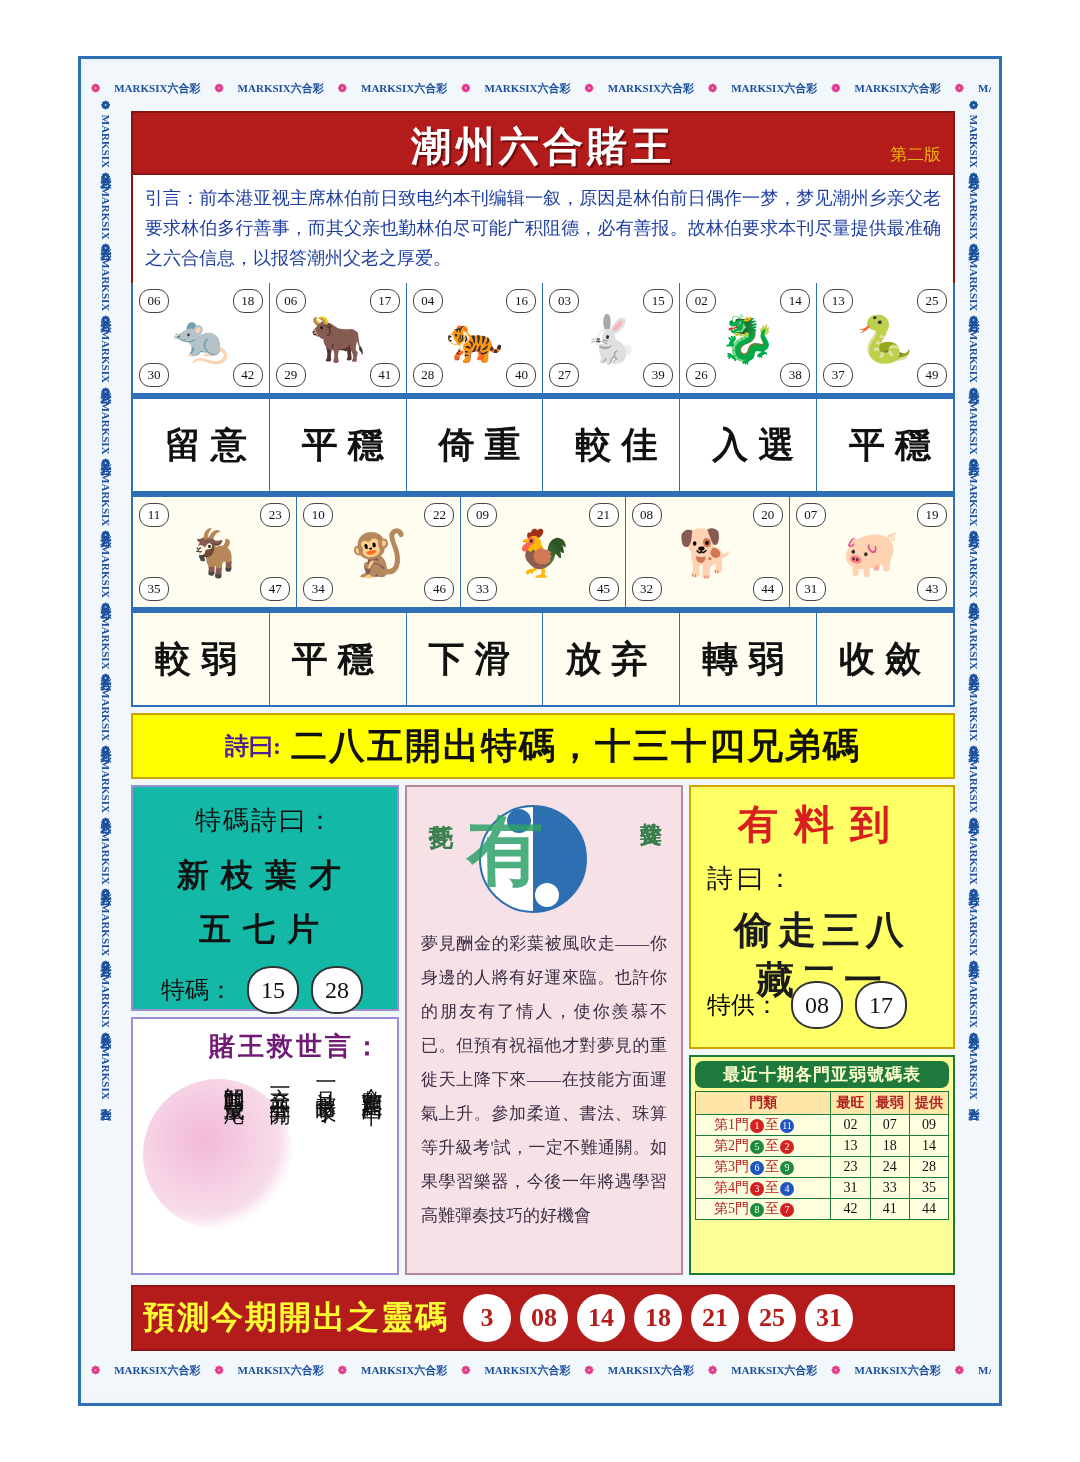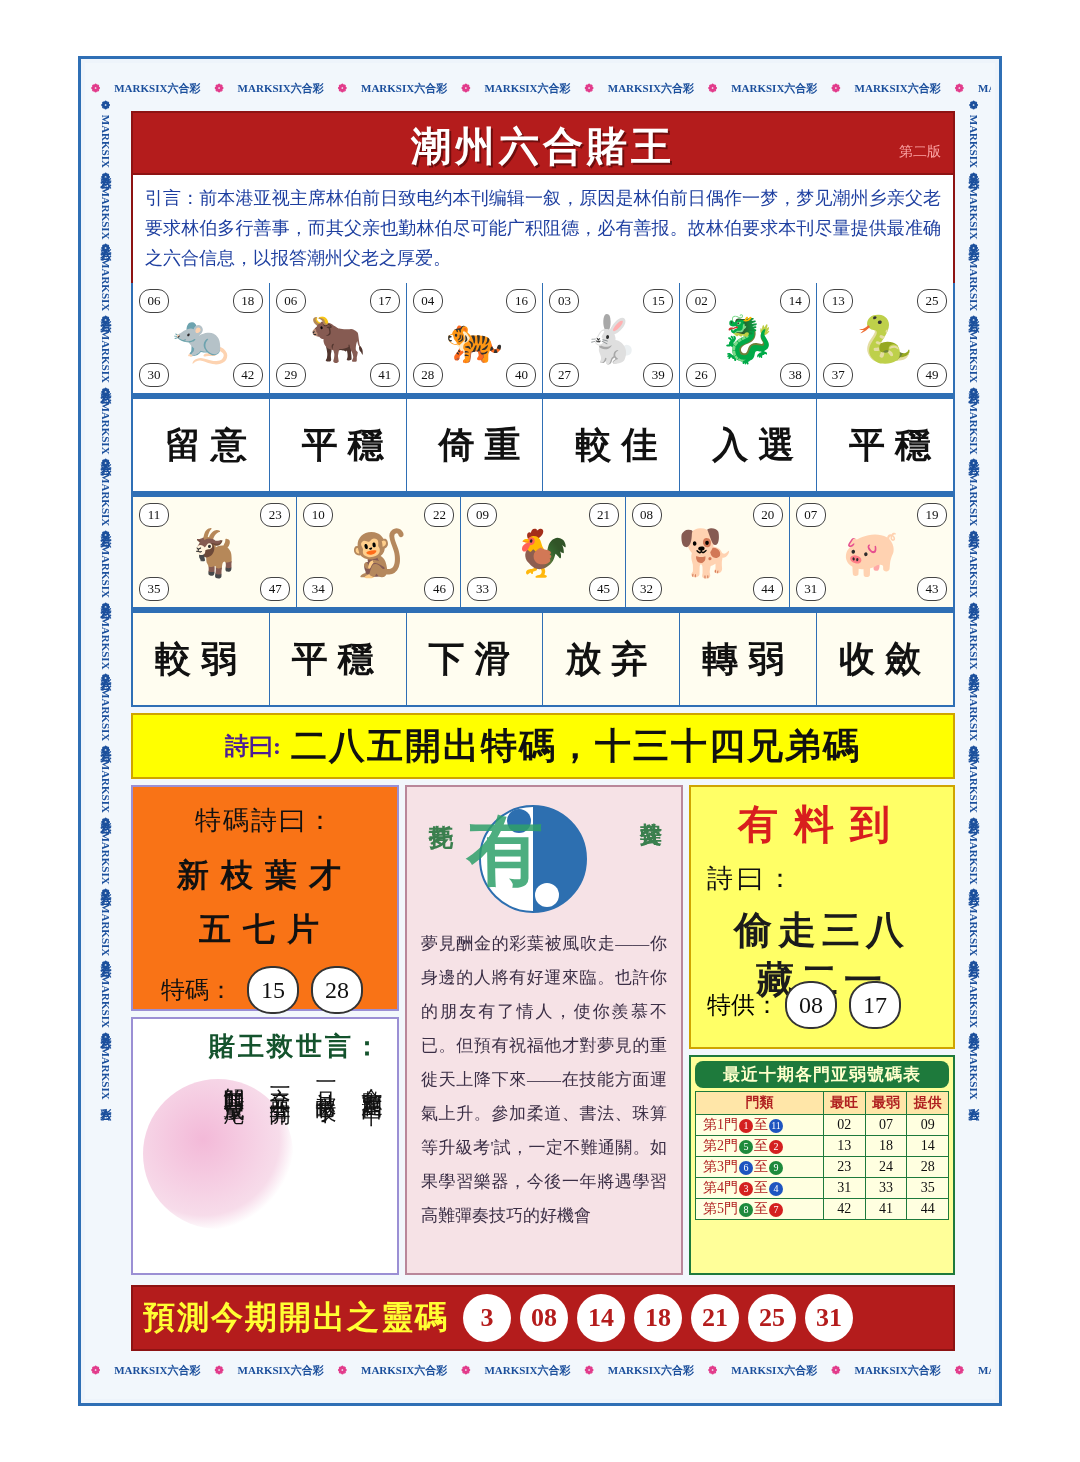--- a/index.html
+++ b/index.html
@@ -14,21 +14,21 @@
   .band span{margin-right:14px;}
   .flower{color:#e23b8b;font-size:11px;}
   .vband{position:absolute;top:40px;height:1260px;width:26px;overflow:hidden;}
   .vband.left{left:12px;}
   .vband.right{right:12px;}
   .vband .vtxt{writing-mode:vertical-rl;font-family:"Liberation Serif","DejaVu Serif",serif;font-weight:bold;color:#1b4f9c;font-size:11px;line-height:26px;}
   .content{position:absolute;left:50px;top:52px;width:824px;height:1250px;}
   
   .header{position:relative;height:64px;background:#b41c1c;border:2px solid #8d1313;box-sizing:border-box;}
   .header .title{position:absolute;left:0;right:0;top:6px;text-align:center;color:#ffffff;font-family:"Liberation Serif","DejaVu Serif",serif;font-weight:bold;font-size:40px;letter-spacing:4px;text-shadow:2px 2px 0 #6d0d0d;}
-  .header .edition{position:absolute;right:12px;top:30px;color:#fca5a5;font-size:14px;font-family:"Liberation Serif","DejaVu Serif",serif;}
+  .header .edition{position:absolute;right:12px;top:30px;color:#eab308;font-size:17px;font-family:"Liberation Serif","DejaVu Serif",serif;}
   .intro{background:#ffffff;border-left:2px solid #8d1313;border-right:2px solid #8d1313;padding:8px 12px 10px 12px;color:#1e3fa0;font-family:"Liberation Serif","DejaVu Serif",serif;font-size:18px;line-height:30px;text-align:justify;}
   
   .grid{border:2px solid #2f6fb5;border-top:none;background:#ffffff;}
   .row{display:flex;}
   .cell{flex:1 1 0;border-right:1px solid #2f6fb5;box-sizing:border-box;position:relative;}
   .cell:last-child{border-right:none;}
   .animrow .cell{height:110px;background:#fff;}
   .animrow2 .cell{height:110px;background:#fffdf0;}
   .num{position:absolute;width:28px;height:22px;border:1px solid #444;border-radius:11px;background:#fff;font-size:13px;text-align:center;line-height:22px;color:#111;font-family:"Liberation Serif","DejaVu Serif",serif;}
   .n-tl{left:6px;top:6px;}
@@ -42,55 +42,55 @@
   .band-sep{height:6px;background:#2f6fb5;}
   
   .poembar{margin-top:6px;background:#ffff00;border:2px solid #cfa400;height:62px;display:flex;align-items:center;justify-content:center;}
   .poembar .lbl{color:#4c1d95;font-family:"Liberation Serif","DejaVu Serif",serif;font-weight:bold;font-size:24px;margin-right:10px;}
   .poembar .txt{color:#111;font-family:"Liberation Serif","DejaVu Serif",serif;font-weight:bold;font-size:36px;letter-spacing:2px;}
   
   .mid{display:flex;margin-top:6px;height:490px;}
   .col-left{width:268px;margin-right:6px;display:flex;flex-direction:column;}
   .col-mid{width:278px;margin-right:6px;}
   .col-right{flex:1;display:flex;flex-direction:column;}
-  .tema{background:#f97316;border:2px solid #9b8fd4;height:222px;position:relative;}
+  .tema{background:#14b8a6;border:2px solid #9b8fd4;height:222px;position:relative;}
   .tema .t1{text-align:center;font-family:"Liberation Serif","DejaVu Serif",serif;font-size:26px;margin-top:16px;color:#111;letter-spacing:2px;}
   .tema .t2{text-align:center;font-family:"Liberation Serif","DejaVu Serif",serif;font-size:32px;font-weight:bold;margin-top:16px;letter-spacing:12px;color:#111;}
   .tema .t3{text-align:center;font-family:"Liberation Serif","DejaVu Serif",serif;font-size:32px;font-weight:bold;margin-top:10px;letter-spacing:12px;color:#111;}
   .tema .trow{display:flex;align-items:center;justify-content:center;margin-top:14px;}
   .tema .trow .lab{font-family:"Liberation Serif","DejaVu Serif",serif;font-size:24px;margin-right:8px;color:#111;}
   .ball{width:48px;height:44px;border:2px solid #333;border-radius:24px/22px;background:#fff;text-align:center;line-height:44px;font-size:24px;font-family:"Liberation Serif","DejaVu Serif",serif;margin:0 6px;color:#111;}
   .savior{background:#ffffff;border:2px solid #9b8fd4;margin-top:6px;flex:1;position:relative;overflow:hidden;}
   .savior .blob{position:absolute;left:10px;top:60px;width:150px;height:150px;border-radius:50%;background:radial-gradient(circle at 40% 40%,#f3b9d8,#f7dcea 60%,rgba(255,255,255,0) 72%);}
-  .savior .stitle{position:absolute;right:14px;top:10px;font-family:"Liberation Serif","DejaVu Serif",serif;font-size:26px;font-weight:bold;color:#14532d;letter-spacing:3px;}
+  .savior .stitle{position:absolute;right:14px;top:10px;font-family:"Liberation Serif","DejaVu Serif",serif;font-size:26px;font-weight:bold;color:#701a75;letter-spacing:3px;}
   .vcols{position:absolute;right:10px;top:52px;display:flex;flex-direction:row-reverse;gap:16px;}
   .vcol{writing-mode:vertical-rl;font-family:"Liberation Serif","DejaVu Serif",serif;font-size:21px;line-height:30px;color:#111;letter-spacing:3px;}
   
   .dream{height:100%;background:#f6e2e6;border:2px solid #b9879a;box-sizing:border-box;position:relative;overflow:hidden;}
   .dream .yy{position:absolute;left:72px;top:18px;width:104px;height:104px;border-radius:50%;background:linear-gradient(90deg,#ffffff 50%,#2d6fb0 50%);border:2px solid #2d6fb0;}
   .dream .yy:before{content:"";position:absolute;left:26px;top:2px;width:24px;height:24px;border-radius:50%;background:#2d6fb0;}
   .dream .yy:after{content:"";position:absolute;left:54px;top:76px;width:24px;height:24px;border-radius:50%;background:#ffffff;}
   .dream .bigchar{position:absolute;left:60px;top:14px;font-family:"Liberation Serif","DejaVu Serif",serif;font-size:76px;color:#2fa06a;opacity:.85;font-weight:bold;}
   .dream .lt{position:absolute;left:12px;top:18px;writing-mode:vertical-rl;font-family:"Liberation Serif","DejaVu Serif",serif;font-size:24px;color:#3a7f4e;font-weight:bold;line-height:44px;}
   .dream .rt{position:absolute;right:12px;top:18px;writing-mode:vertical-rl;font-family:"Liberation Serif","DejaVu Serif",serif;font-size:22px;color:#3a7f4e;font-weight:bold;line-height:36px;}
   .dream .hand{position:absolute;left:14px;top:140px;right:14px;font-family:"Liberation Serif","DejaVu Serif",serif;font-size:17px;line-height:34px;color:#3b2f46;text-align:justify;}
   
   .hotbox{background:#ffff66;border:2px solid #cfa400;height:264px;position:relative;box-sizing:border-box;}
   .hotbox .hl{position:absolute;left:0;right:0;top:10px;text-align:center;font-family:"Liberation Serif","DejaVu Serif",serif;font-size:40px;font-weight:bold;color:#d81e1e;letter-spacing:16px;}
   .hotbox .shiyue{position:absolute;left:16px;top:74px;font-family:"Liberation Serif","DejaVu Serif",serif;font-size:26px;color:#111;letter-spacing:4px;}
   .hotbox .poem1{position:absolute;left:0;right:0;top:118px;text-align:center;font-family:"Liberation Serif","DejaVu Serif",serif;font-size:38px;font-weight:bold;color:#1b1b1b;letter-spacing:6px;}
   .hotbox .poem2{position:absolute;left:0;right:0;top:168px;text-align:center;font-family:"Liberation Serif","DejaVu Serif",serif;font-size:38px;font-weight:bold;color:#1b1b1b;letter-spacing:6px;}
   .hotbox .trow{position:absolute;left:16px;bottom:18px;display:flex;align-items:center;}
-  .hotbox .trow .lab{font-family:"Liberation Serif","DejaVu Serif",serif;font-size:24px;}
+  .hotbox .trow .lab{font-family:"Liberation Serif","DejaVu Serif",serif;font-size:24px;margin-right:6px;}
   .tablebox{margin-top:6px;flex:1;background:#ffff99;border:2px solid #1e7a3c;box-sizing:border-box;padding:4px;}
   .tablebox .cap{background:#1e7a3c;color:#ffffcc;text-align:center;font-family:"Liberation Serif","DejaVu Serif",serif;font-size:17px;font-weight:bold;letter-spacing:1px;padding:2px 0;border-radius:8px;}
   table.t{width:100%;border-collapse:collapse;margin-top:3px;}
   table.t th{background:#ffe6a8;border:1px solid #1e7a3c;color:#b02020;font-size:14px;font-family:"Liberation Serif","DejaVu Serif",serif;padding:2px 0;margin-top:28px;}
   table.t td{border:1px solid #1e7a3c;background:#ffffe0;text-align:center;font-size:14px;font-family:"Liberation Serif","DejaVu Serif",serif;padding:1px 0;color:#111;}
-  table.t td.men{color:#b02020;text-align:left;padding-left:7px;white-space:nowrap;}
+  table.t td.men{color:#b02020;text-align:left;padding-left:18px;white-space:nowrap;}
   .dot{display:inline-block;width:14px;height:14px;border-radius:50%;color:#fff;font-size:10px;line-height:14px;text-align:center;margin:0 1px;vertical-align:middle;}
   .dot.r{background:#d42020;}
   .dot.b{background:#1e55c0;}
   .dot.g{background:#1e8a3c;}
   
   .footer{margin-top:10px;height:66px;background:#b41c1c;border:2px solid #8d1313;display:flex;align-items:center;padding:0 10px;box-sizing:border-box;}
   .footer .flabel{color:#ffff33;font-family:"Liberation Serif","DejaVu Serif",serif;font-size:32px;font-weight:bold;letter-spacing:2px;}
   .footer .balls{display:flex;margin-left:14px;}
   .fball{width:48px;height:48px;border-radius:50%;background:#ffffff;color:#b41c1c;font-family:"Liberation Serif","DejaVu Serif",serif;font-weight:bold;font-size:26px;text-align:center;line-height:48px;margin-right:9px;}
 </style>

